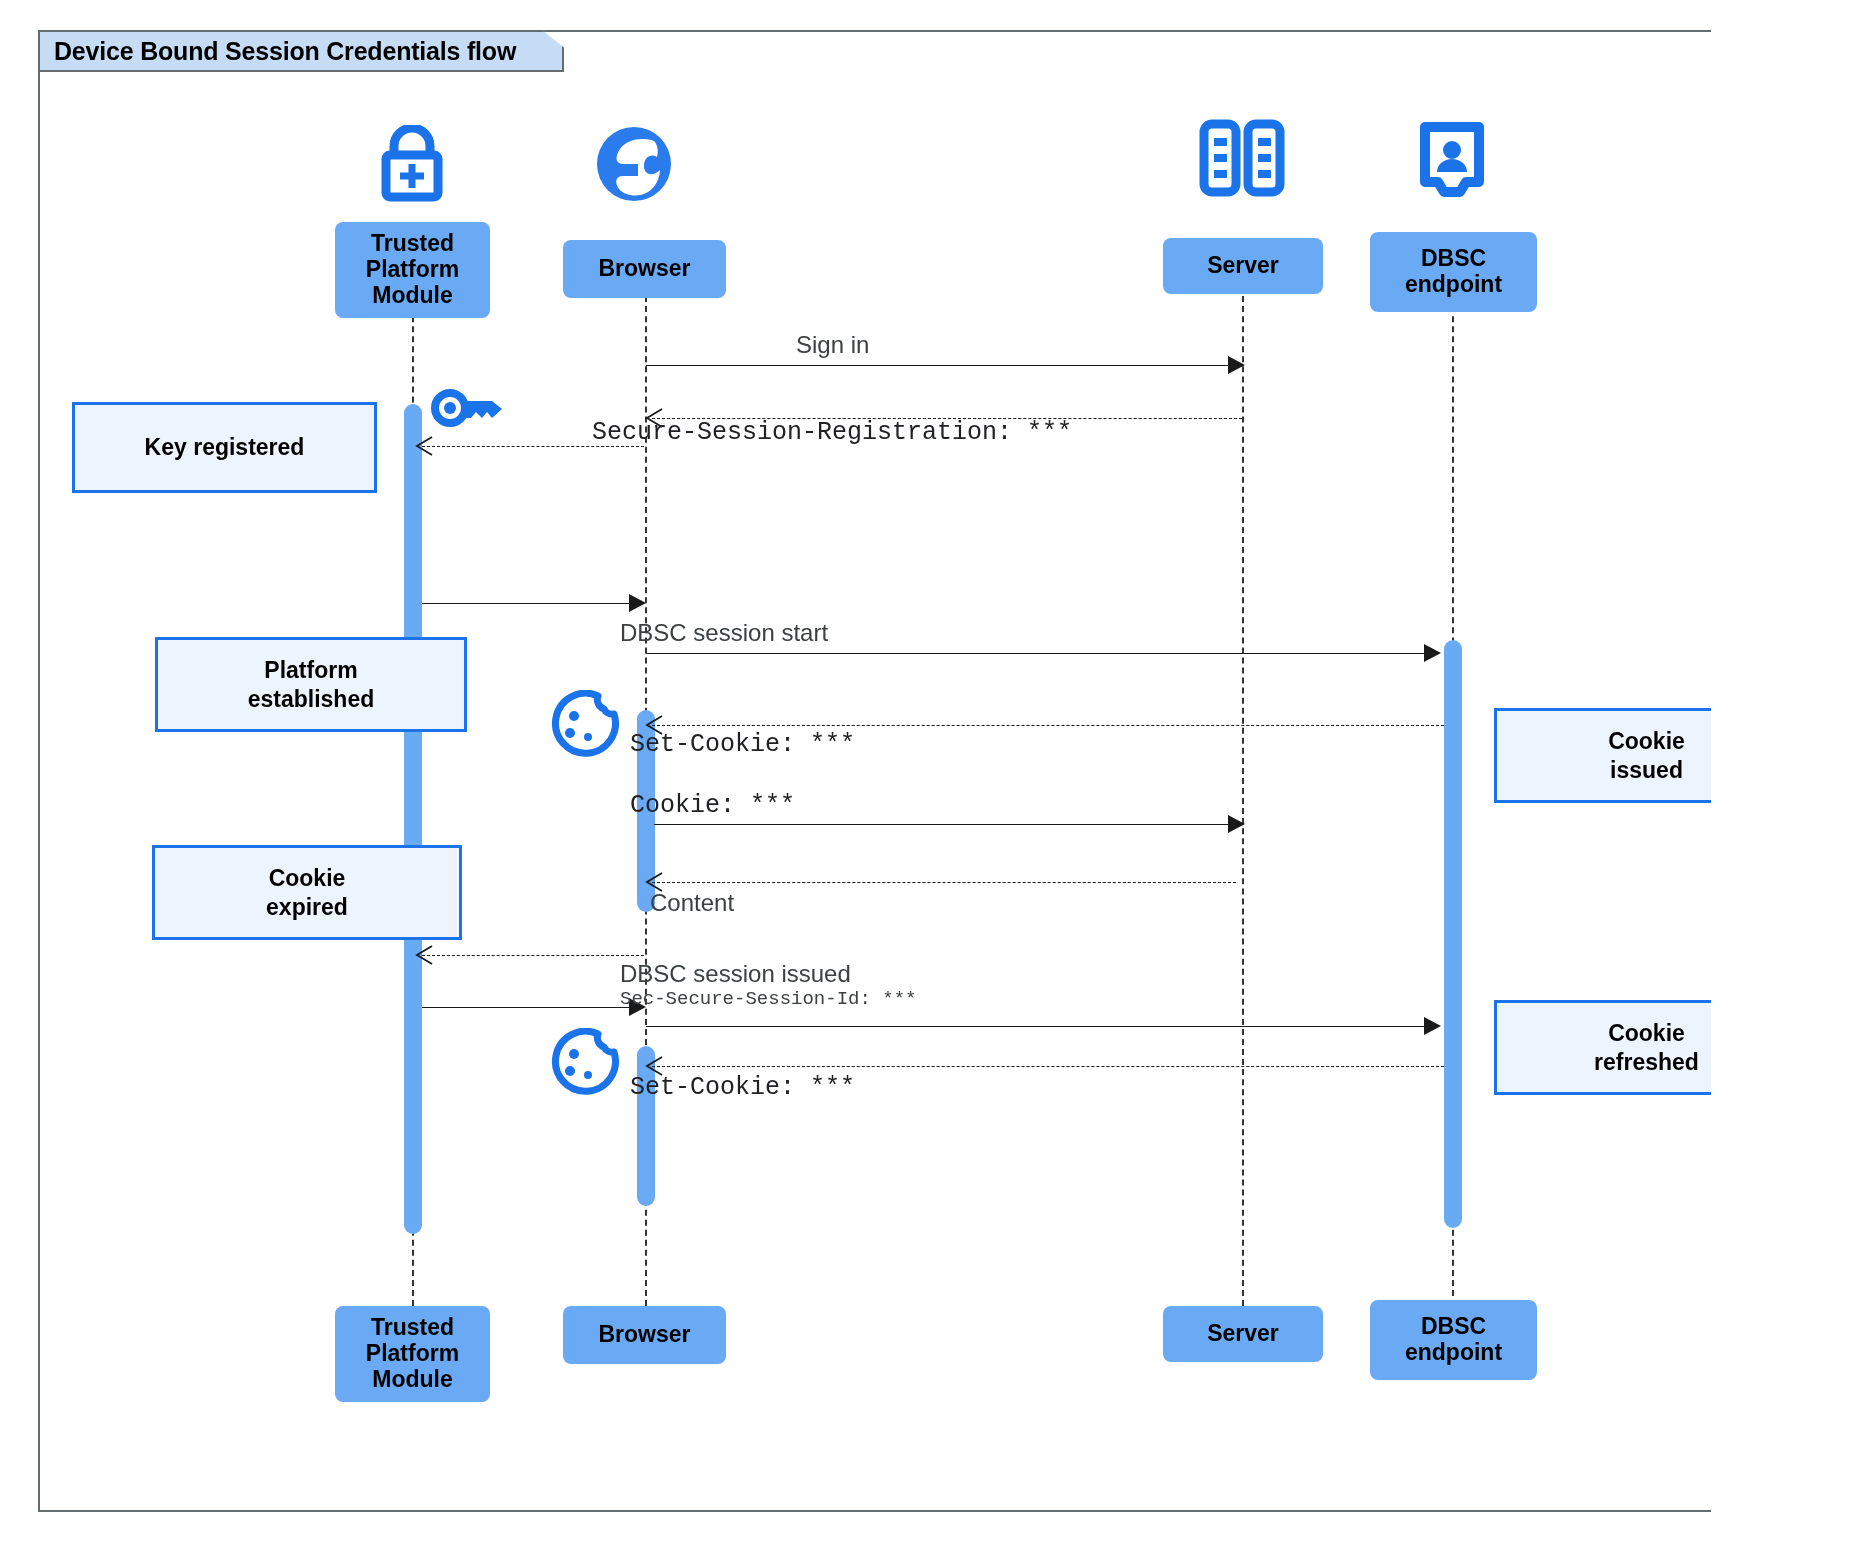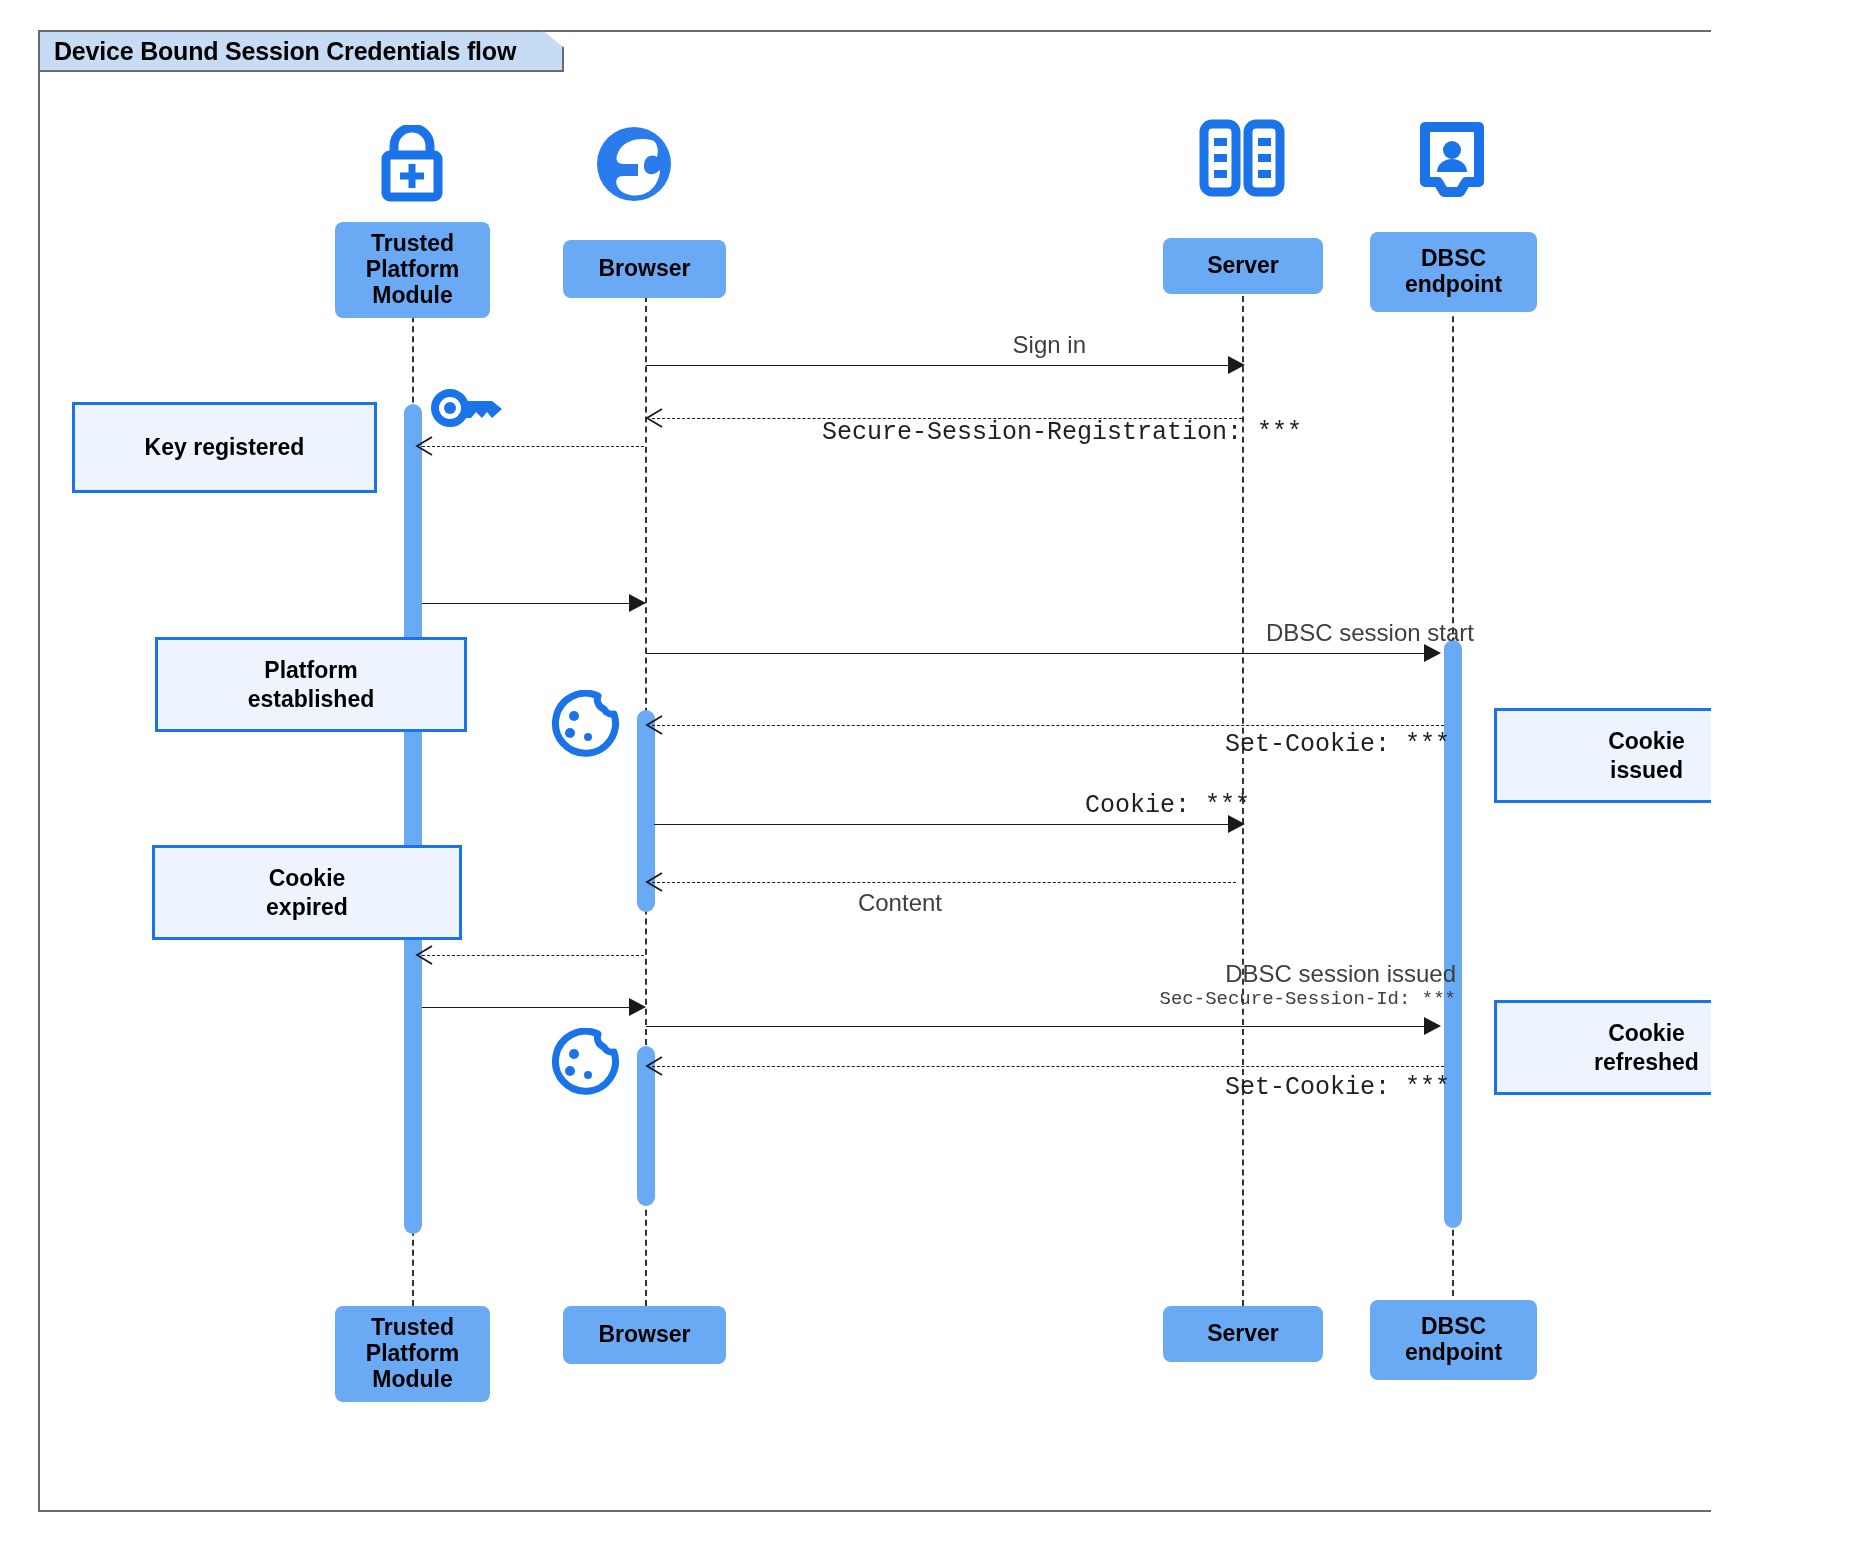--- a/index.html
+++ b/index.html
@@ -109,21 +109,21 @@
   }
   .arrow-solid.right { border-left: 17px solid #1a1a1a; }
   .arrow-open {
     position: absolute;
     width: 18px;
     height: 20px;
   }
   
   .msg-label {
     position: absolute;
-    text-align: right;
+    text-align: left;
     color: #3c4043;
     white-space: nowrap;
   }
   .msg-label.sans {
     font-family: "Liberation Sans", sans-serif;
     font-size: 24px;
   }
   .msg-label.mono {
     font-family: "Liberation Mono", monospace;
     font-size: 25px;
@@ -270,21 +270,21 @@
   <div class="msg-line dashed" style="left:422px; top:446px; width:222px;"></div>
   <svg class="arrow-open" style="left:415px; top:436px;" viewBox="0 0 18 20">
     <path d="M17 1 L2 10 L17 19" fill="none" stroke="#1a1a1a" stroke-width="1.8"></path>
   </svg>
 
   <div class="msg-line" style="left:422px; top:603px; width:216px;"></div>
   <div class="arrow-solid right" style="left:629px; top:594px;"></div>
 
   <div class="msg-line" style="left:646px; top:653px; width:784px;"></div>
   <div class="arrow-solid right" style="left:1424px; top:644px;"></div>
-  <div class="msg-label sans" style="left:638px; top:619px; width:836px;">DBSC session start</div>
+  <div class="msg-label sans" style="left:620px; top:619px; width:836px;">DBSC session start</div>
 
   <div class="msg-line dashed" style="left:652px; top:725px; width:792px;"></div>
   <svg class="arrow-open" style="left:645px; top:715px;" viewBox="0 0 18 20">
     <path d="M17 1 L2 10 L17 19" fill="none" stroke="#1a1a1a" stroke-width="1.8"></path>
   </svg>
   <div class="msg-label mono" style="left:630px; top:730px; width:820px;">Set-Cookie: ***</div>
 
   <div class="msg-line" style="left:654px; top:824px; width:582px;"></div>
   <div class="arrow-solid right" style="left:1228px; top:815px;"></div>
   <div class="msg-label mono" style="left:630px; top:791px; width:620px;">Cookie: ***</div>

